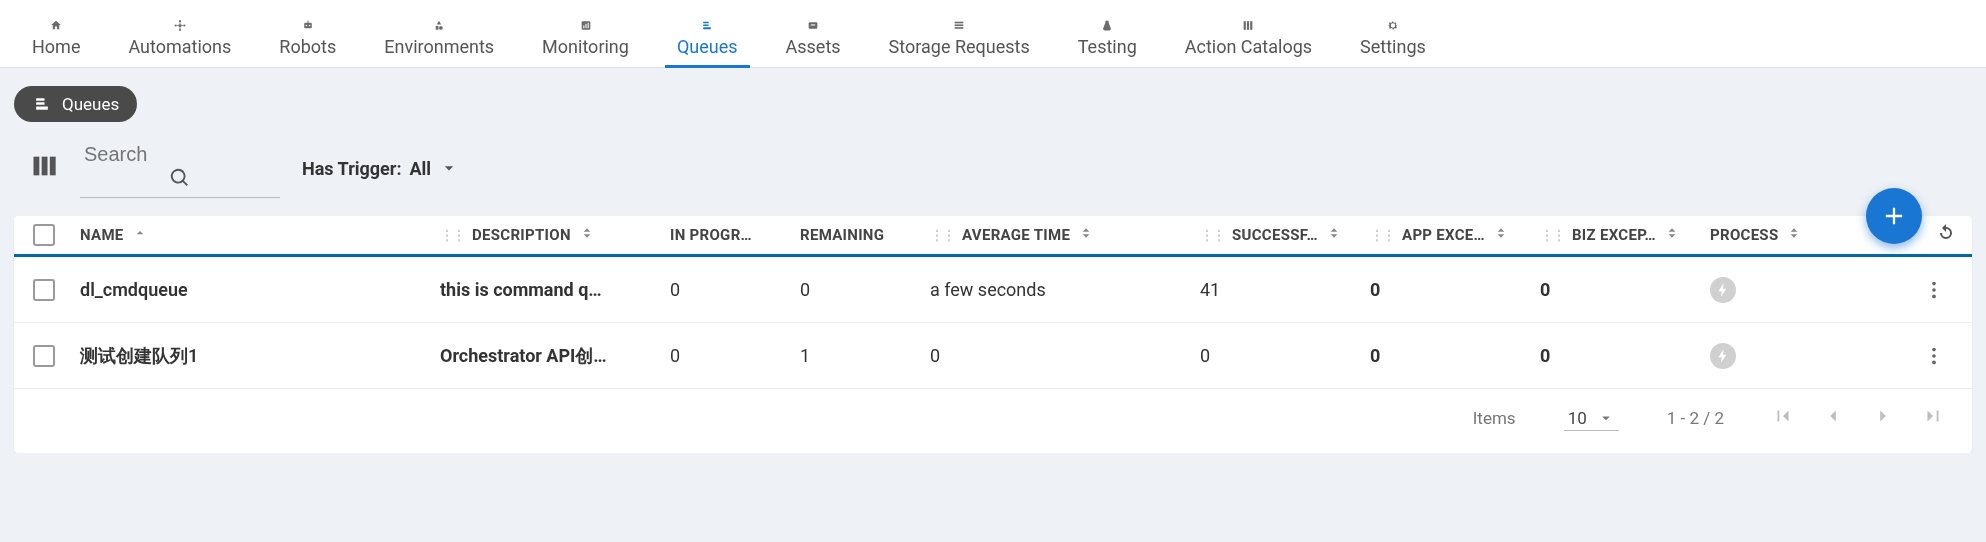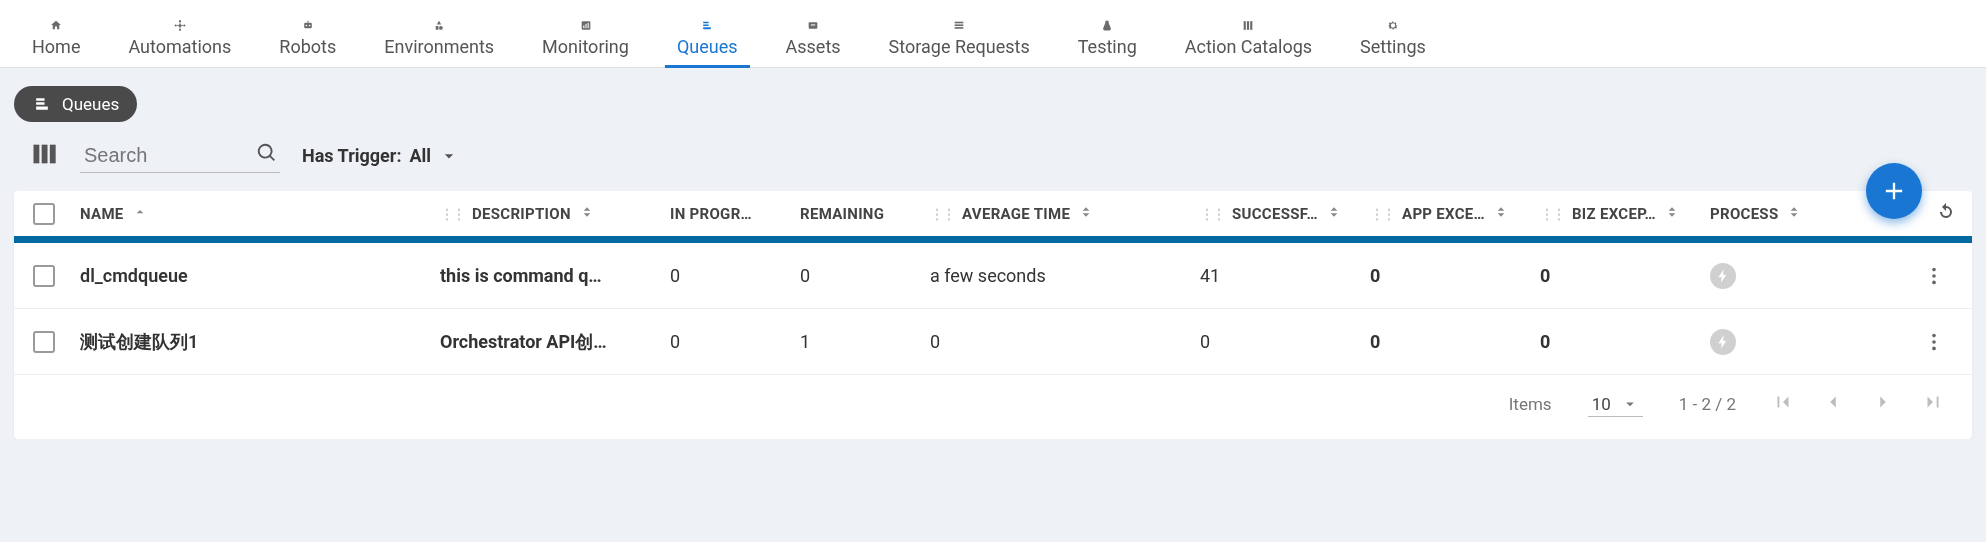--- a/index.html
+++ b/index.html
@@ -20,52 +20,52 @@
   .chip { display:inline-flex; align-items:center; gap:10px; padding:8px 18px; border-radius:22px; font-size:17px; cursor:pointer; }
   .chip.dark { background:#4a4a4a; color:#fff; }
   .chip.light { background:#fff; color:#333; border:1px solid #d5d5d5; }
   .chip svg { width:20px; height:20px; }
   .chip.dark svg { fill:#fff; }
   .chip.light svg { fill:#555; }
 
   
   .filterrow { display:flex; align-items:center; padding:6px 30px 18px 30px; gap:22px; }
   .colselect svg { width:28px; height:28px; fill:#555; cursor:pointer; }
-  .searchwrap { display:flex; align-items:center; border-bottom:1px solid #bbb; width:200px; padding:4px 2px; }
+  .searchwrap { display:flex; align-items:center; border-bottom:1px solid #bbb; width:200px; padding:4px 2px;flex-direction:column; }
   .searchwrap input { border:none; outline:none; font-size:20px; color:#666; background:transparent; flex:1; width:100%; }
   .searchwrap .sicon svg { width:22px; height:22px; fill:#555; cursor:pointer; }
   .trigger { display:flex; align-items:center; gap:8px; font-size:18px; font-weight:700; color:#333; cursor:pointer;justify-content:flex-end; }
   .trigger svg { width:20px; height:20px; fill:#555; }
 
   
   .card { background:#fff; margin:0 14px; border-radius:4px; box-shadow:0 1px 2px rgba(0,0,0,0.08); position:relative; }
   .fab { position:absolute; top:-28px; right:50px; width:56px; height:56px; border-radius:50%; background:#1976d2; display:flex; align-items:center; justify-content:center; cursor:pointer; box-shadow:0 4px 10px rgba(25,118,210,0.5); }
   .fab svg { width:28px; height:28px; fill:#fff; }
 
   .thead, .trow { display:grid; grid-template-columns: 60px 360px 230px 130px 130px 270px 170px 170px 170px 200px 60px; align-items:center; }
-  .thead { height:52px; border-bottom:7px solid #0369a1; font-size:15px; font-weight:700; color:#444; letter-spacing:0.3px; position:relative; }
+  .thead { height:41px; border-bottom:3px solid #0369a1; font-size:15px; font-weight:700; color:#444; letter-spacing:0.3px; position:relative; }
   .thead .refresh { position:absolute; right:14px; top:50%; transform:translateY(-50%); cursor:pointer; }
   .thead .refresh svg { width:24px; height:24px; fill:#555; }
   .th { display:flex; align-items:center; gap:8px; padding:0 6px; position:relative; white-space:nowrap; overflow:hidden; text-overflow:ellipsis; }
   .th .grip { color:#cfcfcf; font-size:14px; letter-spacing:-2px; cursor:grab; }
   .th .sort svg { width:16px; height:16px; fill:#888; }
   .th.checkbox, .td.checkbox { justify-content:center; display:flex; }
   .cbx { width:22px; height:22px; border:2px solid #9a9a9a; border-radius:3px; cursor:pointer; }
 
   .trow { height:66px; border-bottom:1px solid #eee; font-size:18px; color:#333; }
   .td { padding:0 6px; white-space:nowrap; overflow:hidden; text-overflow:ellipsis; }
   .td.name { font-weight:600; }
   .td.bold { font-weight:700; }
   .td .flash { display:inline-flex; width:26px; height:26px; border-radius:50%; background:#d0d0d0; align-items:center; justify-content:center; }
   .td .flash svg { width:16px; height:16px; fill:#fff; }
   .rowmenu { display:flex; justify-content:center; cursor:pointer; }
   .rowmenu svg { width:22px; height:22px; fill:#666; }
 
   
-  .pager { display:flex; align-items:center; justify-content:flex-end; gap:36px; padding:16px 28px 22px 24px; color:#777; font-size:17px; }
+  .pager { display:flex; align-items:center; justify-content:flex-end; gap:48px; padding:16px 28px 22px 24px; color:#777; font-size:17px; }
   .pager .sel { display:flex; align-items:center; gap:10px; border-bottom:1px solid #bbb; padding:2px 4px; color:#444; cursor:pointer;justify-content:center; }
   .pager .sel svg { width:18px; height:18px; fill:#777; }
   .pager .navbtns { display:flex; align-items:center; gap:28px; }
   .pager .navbtns .nbtn { cursor:pointer; }
   .pager .navbtns svg { width:22px; height:22px; fill:#bdbdbd; }
 </style>
 </head>
 <body>
 
 <div class="topnav">

